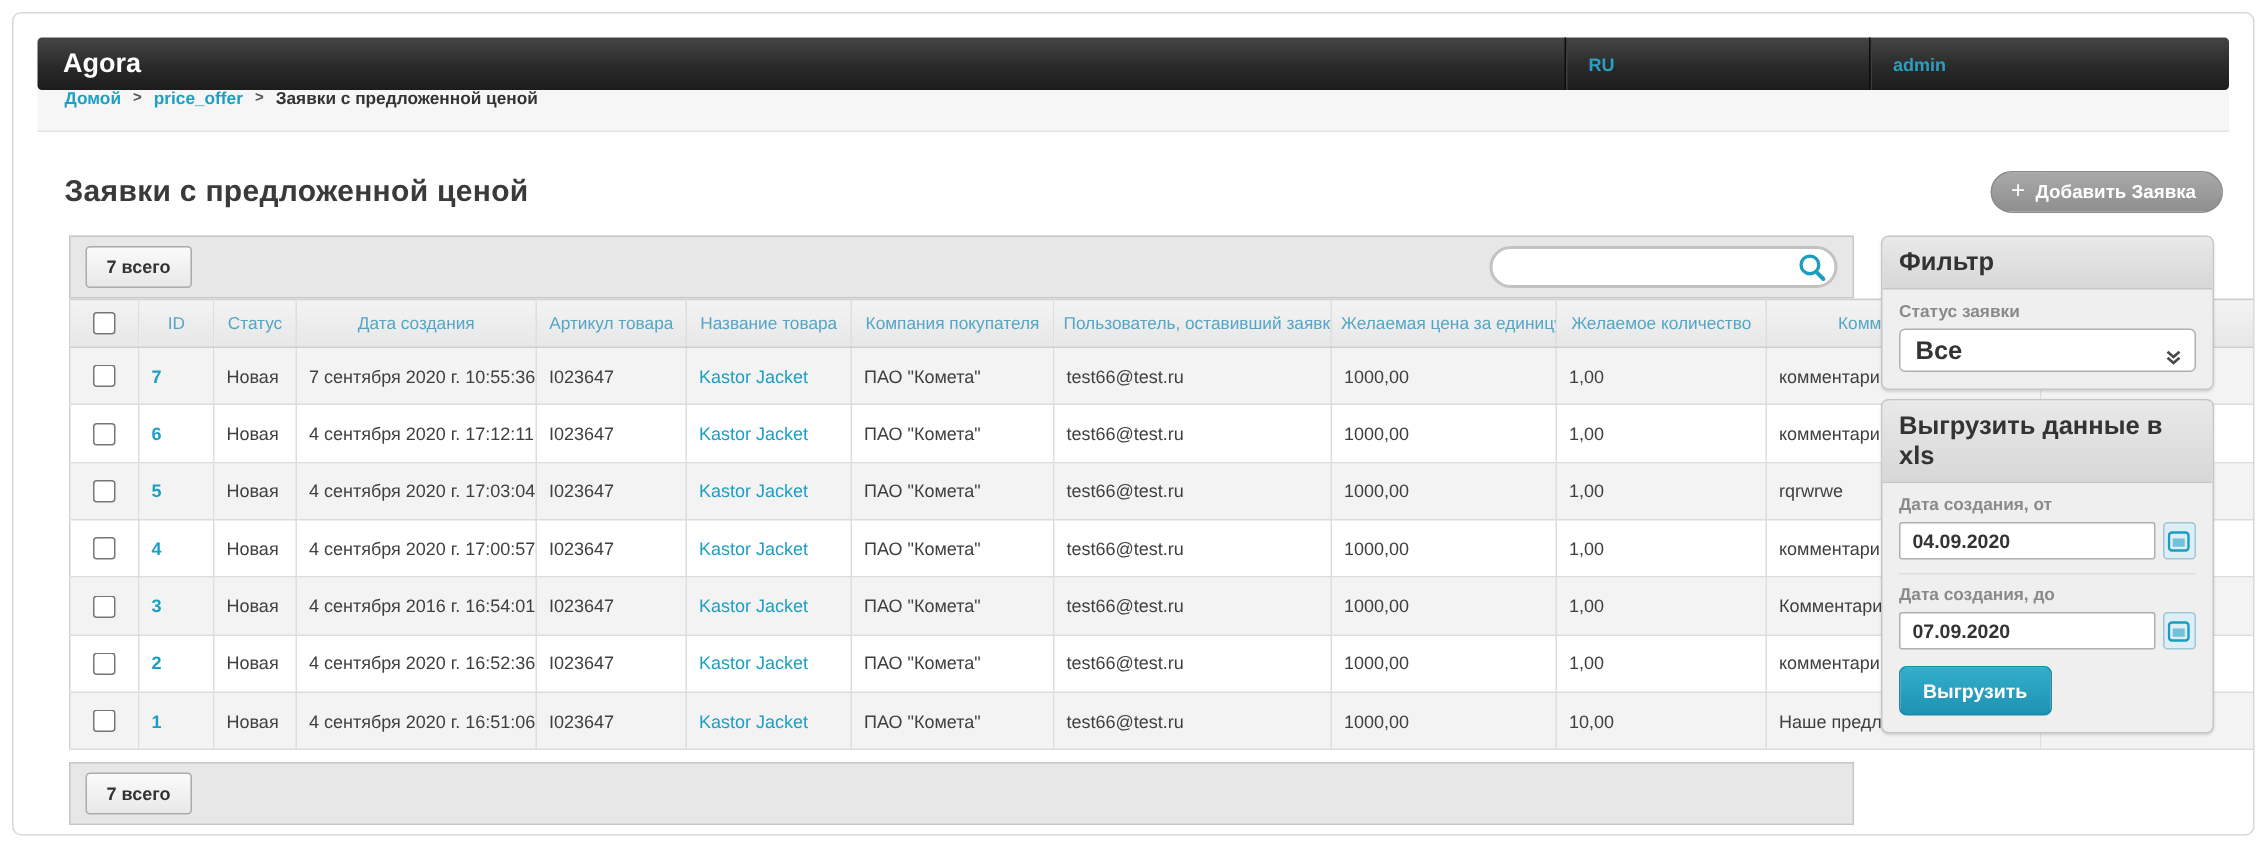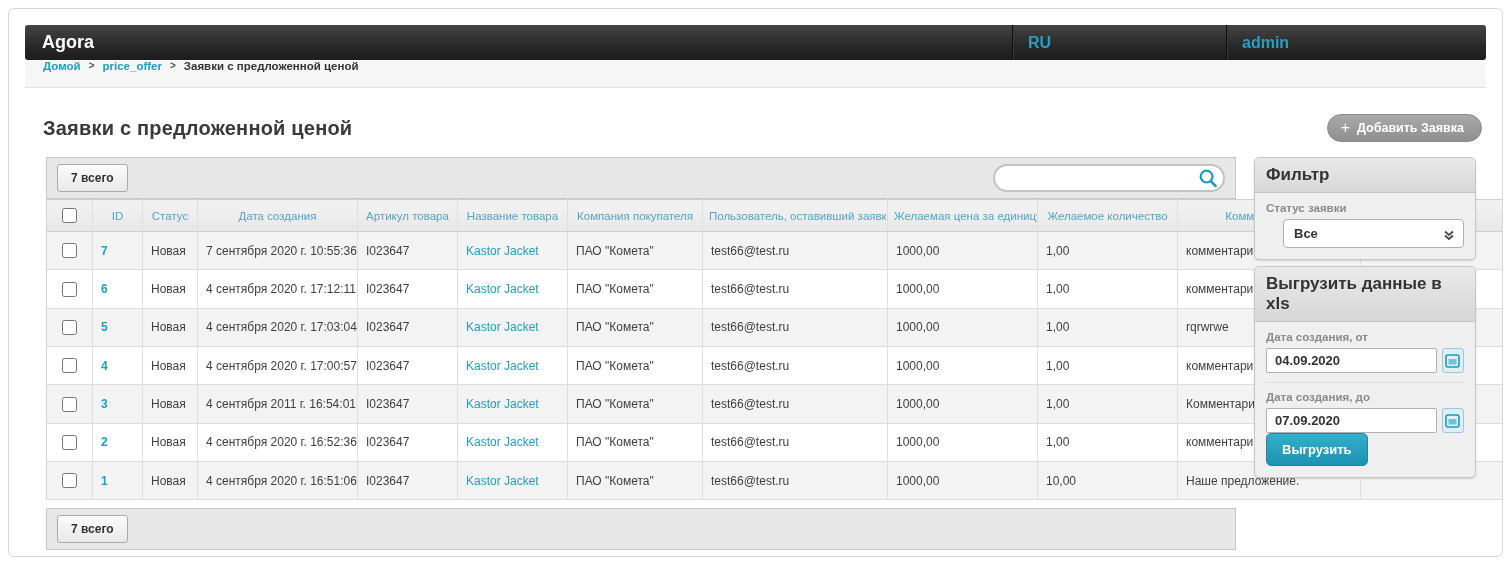--- a/index.html
+++ b/index.html
@@ -10,23 +10,23 @@
           background:#fff; border:1px solid #d8d8d8; border-radius:6px; overflow:hidden; }
 
   
   .topbar { margin:16px 16px 0; height:35px; border-radius:3px;
             background:linear-gradient(180deg,#454545 0%,#2a2a2a 55%,#1c1c1c 100%);
             display:flex; align-items:stretch; }
   .brand { color:#fff; font-weight:bold; font-size:18px; align-self:center; padding-left:17px; flex:0 0 auto; }
   .topbar-spacer { flex:1 1 auto; }
   .topbar-cell { display:flex; align-items:center; padding-left:15px;
                  border-left:1px solid #0c0c0c; box-shadow:inset 1px 0 0 #3c3c3c;
-                 color:#2a9fc0; font-weight:bold; font-size:16px; cursor:pointer; }
+                 color:#2a9fc0; font-weight:bold; font-size:12px; cursor:pointer; }
   .cell-lang { width:203px; }
-  .cell-user { width:260px;margin-left:11px; }
+  .cell-user { width:240px; }
 
   
   .breadcrumb { margin:0 16px; height:28px; background:#f6f6f6; border-bottom:1px solid #e2e2e2;
                 display:flex; gap:8px; padding-left:18px; font-size:11.5px; }
   .crumb-link { color:#1d9fc4; font-weight:bold; cursor:pointer; }
   .crumb-sep { color:#555; font-weight:bold; font-size:10px; }
   .crumb-current { color:#333; font-weight:bold; }
 
   .main { position:relative; padding-top:25px; }
   .title-row { display:flex; justify-content:space-between; align-items:center; margin:0 20px 14px 34px; height:30px; }
@@ -69,31 +69,31 @@
 
   
   .filter-stack { position:absolute; left:1208px; top:0; width:222px; }
   .panel { background:#efefef; border:1px solid #c6c6c6; border-radius:5px; overflow:hidden;
            box-shadow:0 1px 2px rgba(0,0,0,.14); margin-bottom:6px; }
   .panel-header { background:linear-gradient(180deg,#e9e9e9,#d7d7d7); border-bottom:1px solid #c6c6c6;
                   padding:7px 11px; font-size:17px; font-weight:bold; color:#333; }
   .panel-body { padding:9px 11px 11px; }
   .field-label { font-size:11.5px; font-weight:bold; color:#8a8a8a; margin-bottom:5px; }
   .fake-select { position:relative; height:29px; background:#fff; border:1px solid #b0b0b0; border-radius:4px;
-                 display:flex; align-items:center; padding:0 26px 0 10px; font-size:13px; font-weight:bold;
-                 color:#333; cursor:pointer;margin-left:17px; }
+                 display:flex; align-items:center; padding:0 26px 0 10px; font-size:17px; font-weight:bold;
+                 color:#333; cursor:pointer; }
   .select-arrow { position:absolute; right:8px; top:9px; }
   .field-group { padding-top:8px; }
   .field-group + .field-group { border-top:1px solid #ddd; margin-top:9px; }
   .date-row { display:flex; align-items:flex-start; gap:5px; }
   .date-input { flex:1 1 auto; height:25px; border:1px solid #b0b0b0; border-radius:2px; padding:0 8px;
                 font-size:13px; font-weight:bold; color:#333; font-family:inherit; outline:none; min-width:0; }
   .cal-btn { width:25px; height:25px; background:#ddeef5; border:1px solid #9ec6d6; border-radius:3px;
              display:flex; align-items:center; justify-content:center; cursor:pointer; padding:0; }
-  .export-btn { background:linear-gradient(180deg,#33aecb,#1e92b3); border:1px solid #1d89a8;
+  .export-btn { margin-top:11px; background:linear-gradient(180deg,#33aecb,#1e92b3); border:1px solid #1d89a8;
                 border-radius:5px; color:#fff; font-weight:bold; font-size:13px; padding:8px 15px;
                 cursor:pointer; font-family:inherit; }
 </style>
 </head>
 <body>
 
 <div class="card">
 
   <div class="topbar">
     <span class="brand">Agora</span>
@@ -210,21 +210,21 @@
               <td>test66@test.ru</td>
               <td>1000,00</td>
               <td>1,00</td>
               <td>комментарий</td>
               <td></td>
             </tr>
             <tr>
               <td class="col-check"><input type="checkbox" style=""></td>
               <td><a class="id-link">3</a></td>
               <td>Новая</td>
-              <td>4 сентября 2011 г. 16:54:01</td>
+              <td>4 сентября 2016 г. 16:54:01</td>
               <td>I023647</td>
               <td><a class="cell-link">Kastor Jacket</a></td>
               <td>ПАО "Комета"</td>
               <td>test66@test.ru</td>
               <td>1000,00</td>
               <td>1,00</td>
               <td>Комментарий</td>
               <td></td>
             </tr>
             <tr>

